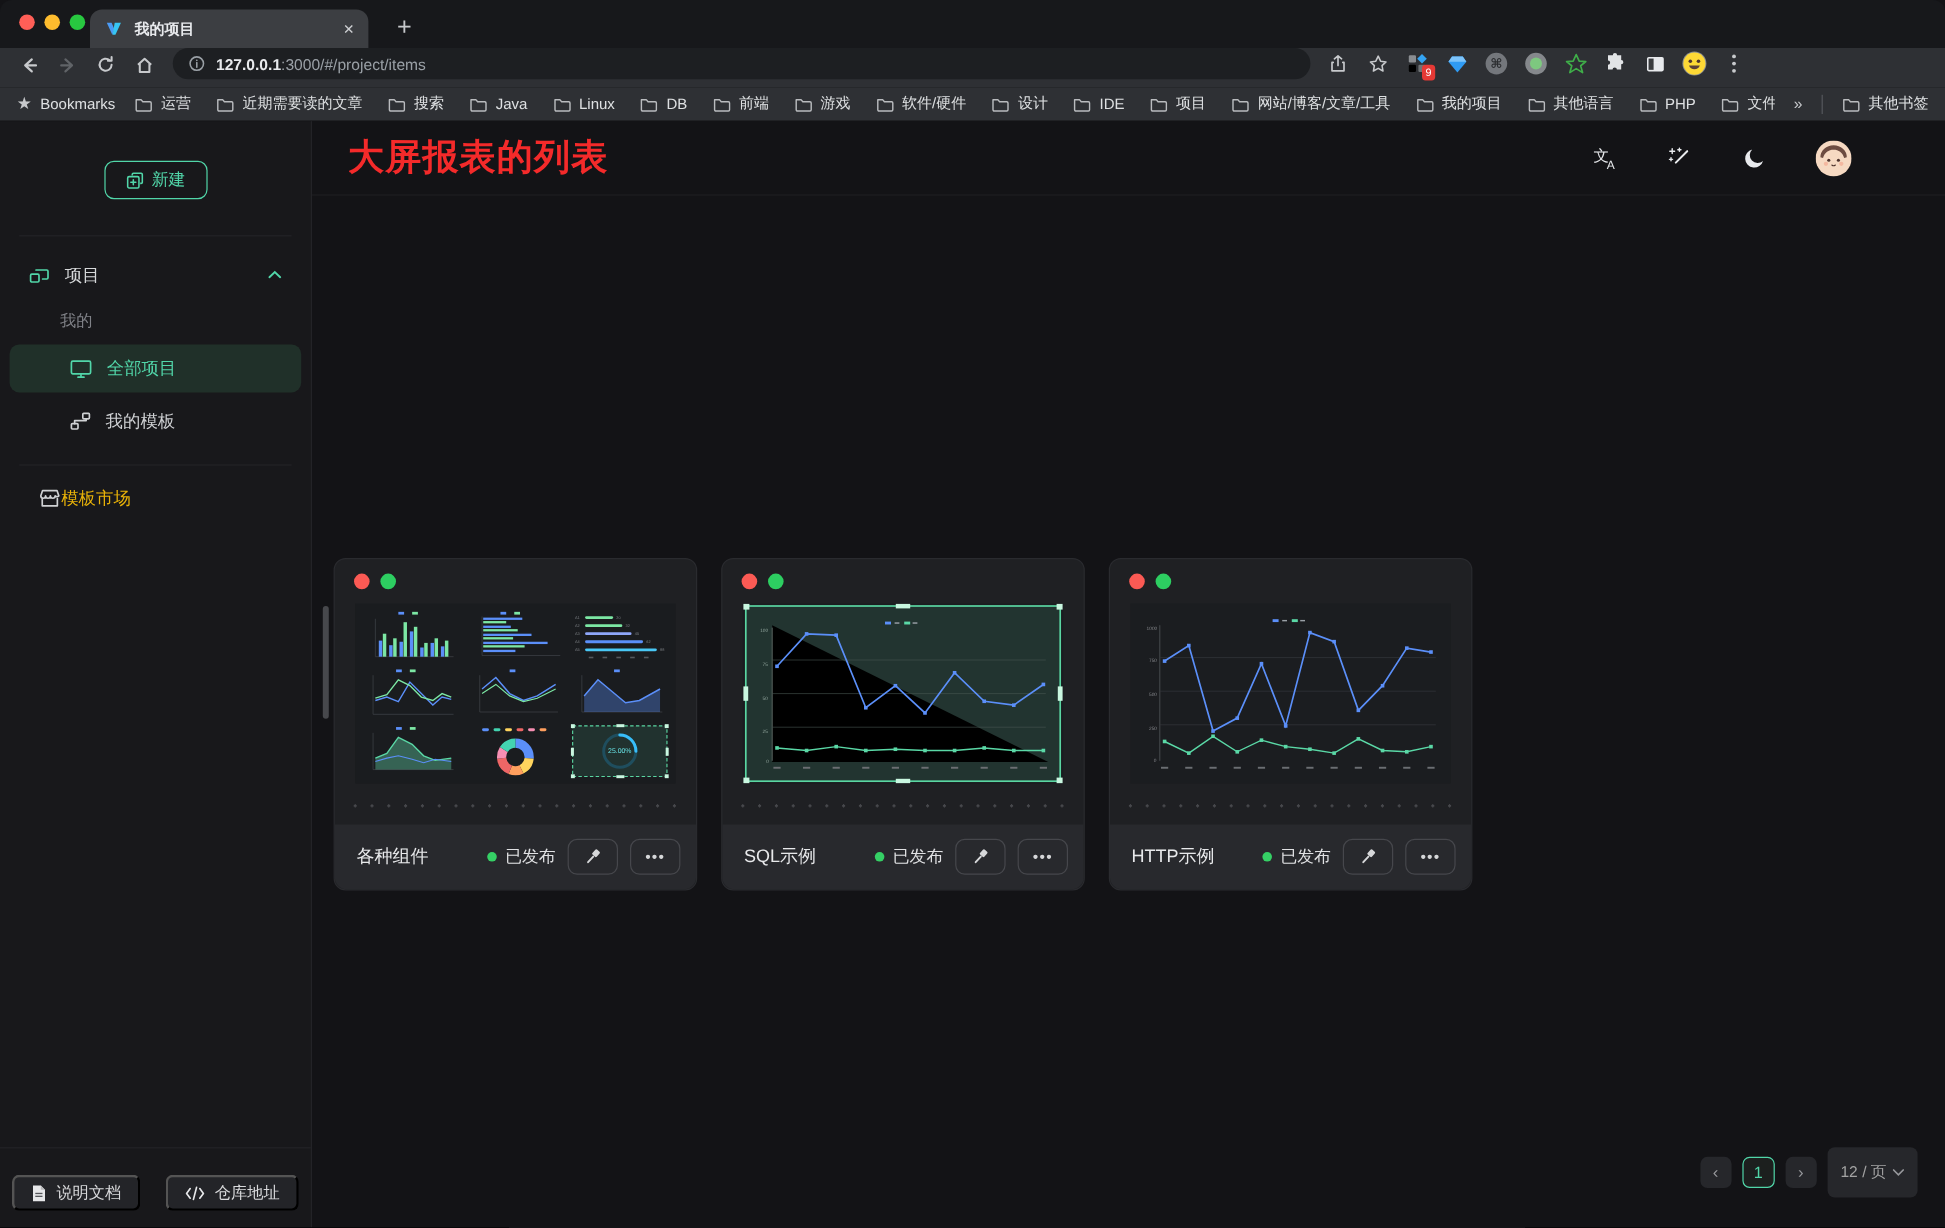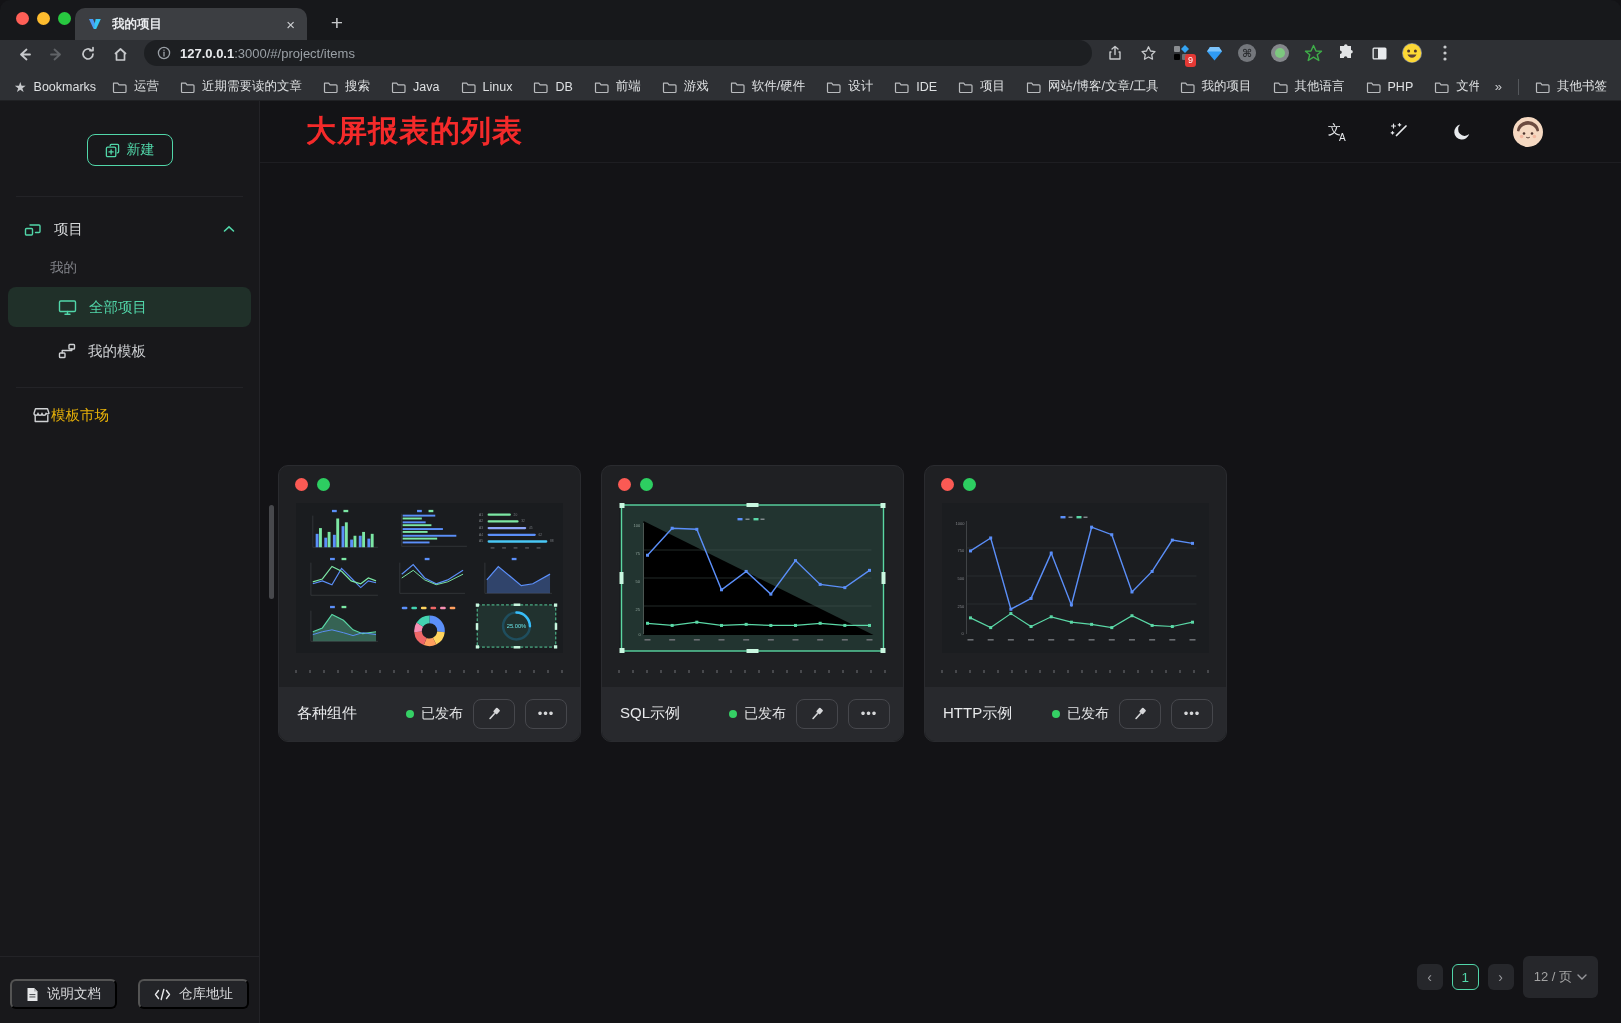--- a/index.html
+++ b/index.html
@@ -43,21 +43,21 @@
   .sb-group .chev { margin-left:auto; }
   .sb-sub { margin:6px 0 4px 50px; color:#808288; font-size:13.5px; height:26px; display:flex; align-items:center; }
   .sb-item { margin:2px 8px; height:40px; border-radius:8px; display:flex; align-items:center; gap:12px; padding-left:50px; color:#cfd1d4; font-size:14.5px; }
   .sb-item.active { background:#203029; color:#51d6a9; }
   .sb-item-top { margin:6px 8px 0; height:42px; border-radius:8px; display:flex; align-items:center; gap:0; padding-left:24px; color:#eab308; font-size:14.5px; }
   .sb-bottom { margin-top:auto; border-top:1px solid #232327; padding:22px 10px 14px; display:flex; justify-content:space-between; }
   .sb-foot-btn { height:30px; background:#232428; border-radius:6px; color:#d8d9db; font-size:13.5px; display:flex; align-items:center; gap:8px; padding:0 14px; }
 
   .main { flex:1; display:flex; flex-direction:column; position:relative; }
   .main-header { height:62px; border-bottom:1px solid #1e1e22; display:flex; align-items:center; padding:0 30px; }
-  .page-title { color:#f42a2a; font-size:30px; letter-spacing:1px;margin-left:16px; }
+  .page-title { color:#f42a2a; font-size:30px; letter-spacing:1px; }
   .hdr-icons { margin-left:auto; margin-right:48px; display:flex; align-items:center; gap:40px; }
   .hdr-icon { width:22px; height:22px; display:flex; align-items:center; justify-content:center; }
 
   .content { flex:1; position:relative; padding:20px 0 0 18px; display:flex; gap:20px; align-items:center; }
   .vscroll { position:absolute; left:9px; top:342px; width:5px; height:94px; border-radius:3px; background:#47484c; }
 
   .card { width:303px; background:#1f2023; border:1px solid #2a2b2f; border-radius:10px; }
   .card-dots { padding:12px 16px 4px; display:flex; gap:9px; }
   .cdot { width:13px; height:13px; border-radius:50%; }
   .cdot.r{background:#fb5a54;} .cdot.g{background:#2dce61;}

